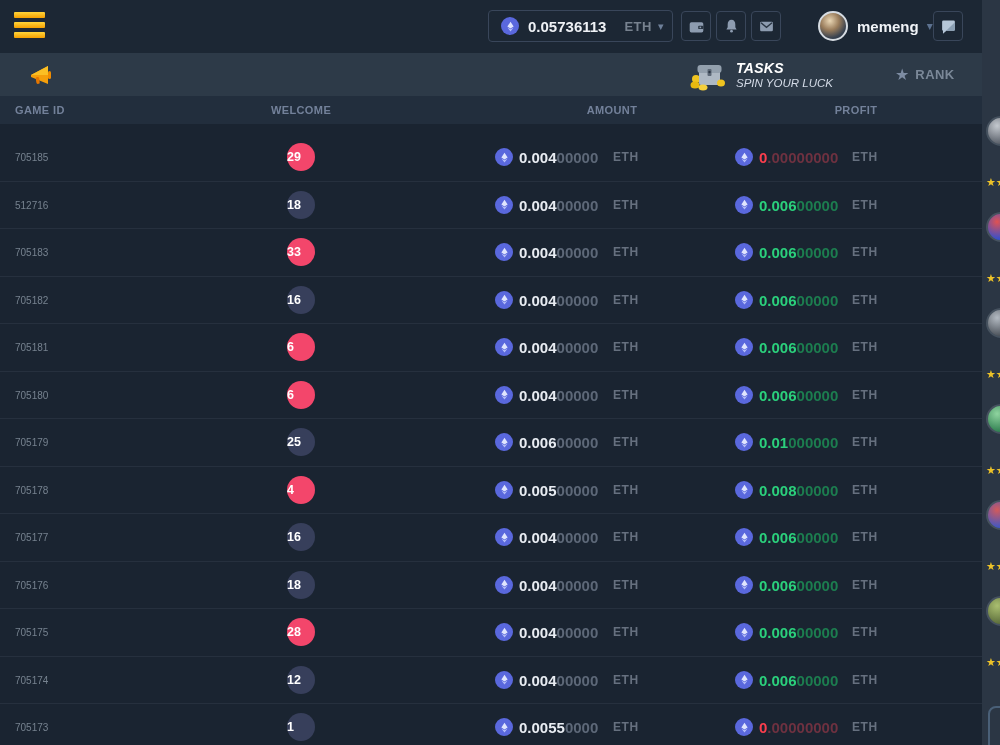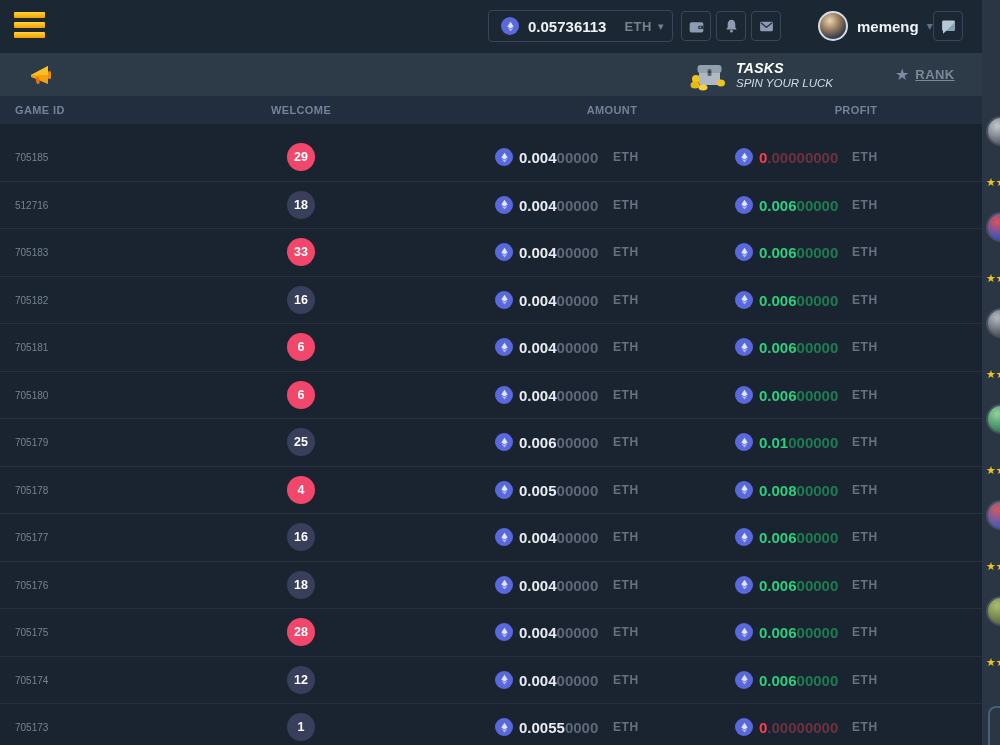--- a/index.html
+++ b/index.html
@@ -41,35 +41,35 @@
   .welcome .w-lbl { color:#e9edf2; font-size:12.5px; font-weight:bold; letter-spacing:.4px; }
   .welcome .w-player { color:#f1cd12; font-size:17px; font-weight:bold; }
   .tasks { position:absolute; left:690px; top:0; height:43px; display:flex; align-items:center; cursor:pointer; }
   .chest { width:36px; height:32px; }
   .tasks-text { margin-left:10px; font-style:italic; }
   .tasks-title { color:#ffffff; font-weight:bold; font-size:14px; letter-spacing:.3px; }
   .tasks-sub { color:#d4dbe7; font-size:11.5px; margin-top:1px; }
   .rank { position:absolute; left:895px; top:0; height:43px; display:flex; align-items:center;
           gap:6px; cursor:pointer; }
   .rank-star { color:#7d8ca3; font-size:16px; }
-  .rank-lbl { color:#7b8898; font-size:13px; font-weight:bold; letter-spacing:.4px;text-decoration:underline; }
+  .rank-lbl { color:#7b8898; font-size:13px; font-weight:bold; letter-spacing:.4px; }
 
   
   .thead { position:absolute; left:0; top:96px; width:982px; height:28px; background:#222e3d; }
   .thead span { position:absolute; top:8px; font-size:11px; color:#73819a; letter-spacing:.4px; font-weight:bold; }
   .th-game { left:15px; } .th-result { left:267px; width:68px; text-align:center; }
   .th-amount { left:582px; width:60px; text-align:center; } .th-profit { left:826px; width:60px; text-align:center; }
 
   .tbody { position:absolute; left:0; top:124px; width:982px; }
   .g-row { position:relative; height:47.5px; border-bottom:1px solid #26303e; cursor:pointer; }
   .g-row:first-child { margin-top:10px; }
   .g-row > * { position:absolute; top:50%; transform:translateY(-50%); }
   .game-id { left:15px; color:#76828f; font-size:10px; }
   .badge { left:287px; width:28px; height:28px; border-radius:50%; display:flex; align-items:center;
-           justify-content:center; color:#fff; font-size:12.5px; font-weight:bold; }
+           color:#fff; font-size:12.5px; font-weight:bold; }
   .badge-red { background:#f3466b; } .badge-dark { background:#373f5b; }
   .a-coin { left:495px; } .p-coin { left:735px; }
   .a-val { left:519px; } .p-val { left:759px; }
   .val { font-size:15px; font-weight:bold; white-space:nowrap; }
   .v-main { color:#e8ecf2; } .v-dim { color:#5d6878; }
   .v-main.green { color:#2bd07c; } .v-dim.green-dim { color:#1c7d4f; }
   .v-main.red { color:#fc3e4d; } .v-dim.red-dim { color:#6e3140; }
   .a-cur { left:613px; } .p-cur { left:852px; }
   .cur { color:#66707f; font-size:12px; font-weight:bold; letter-spacing:.6px; }
 

